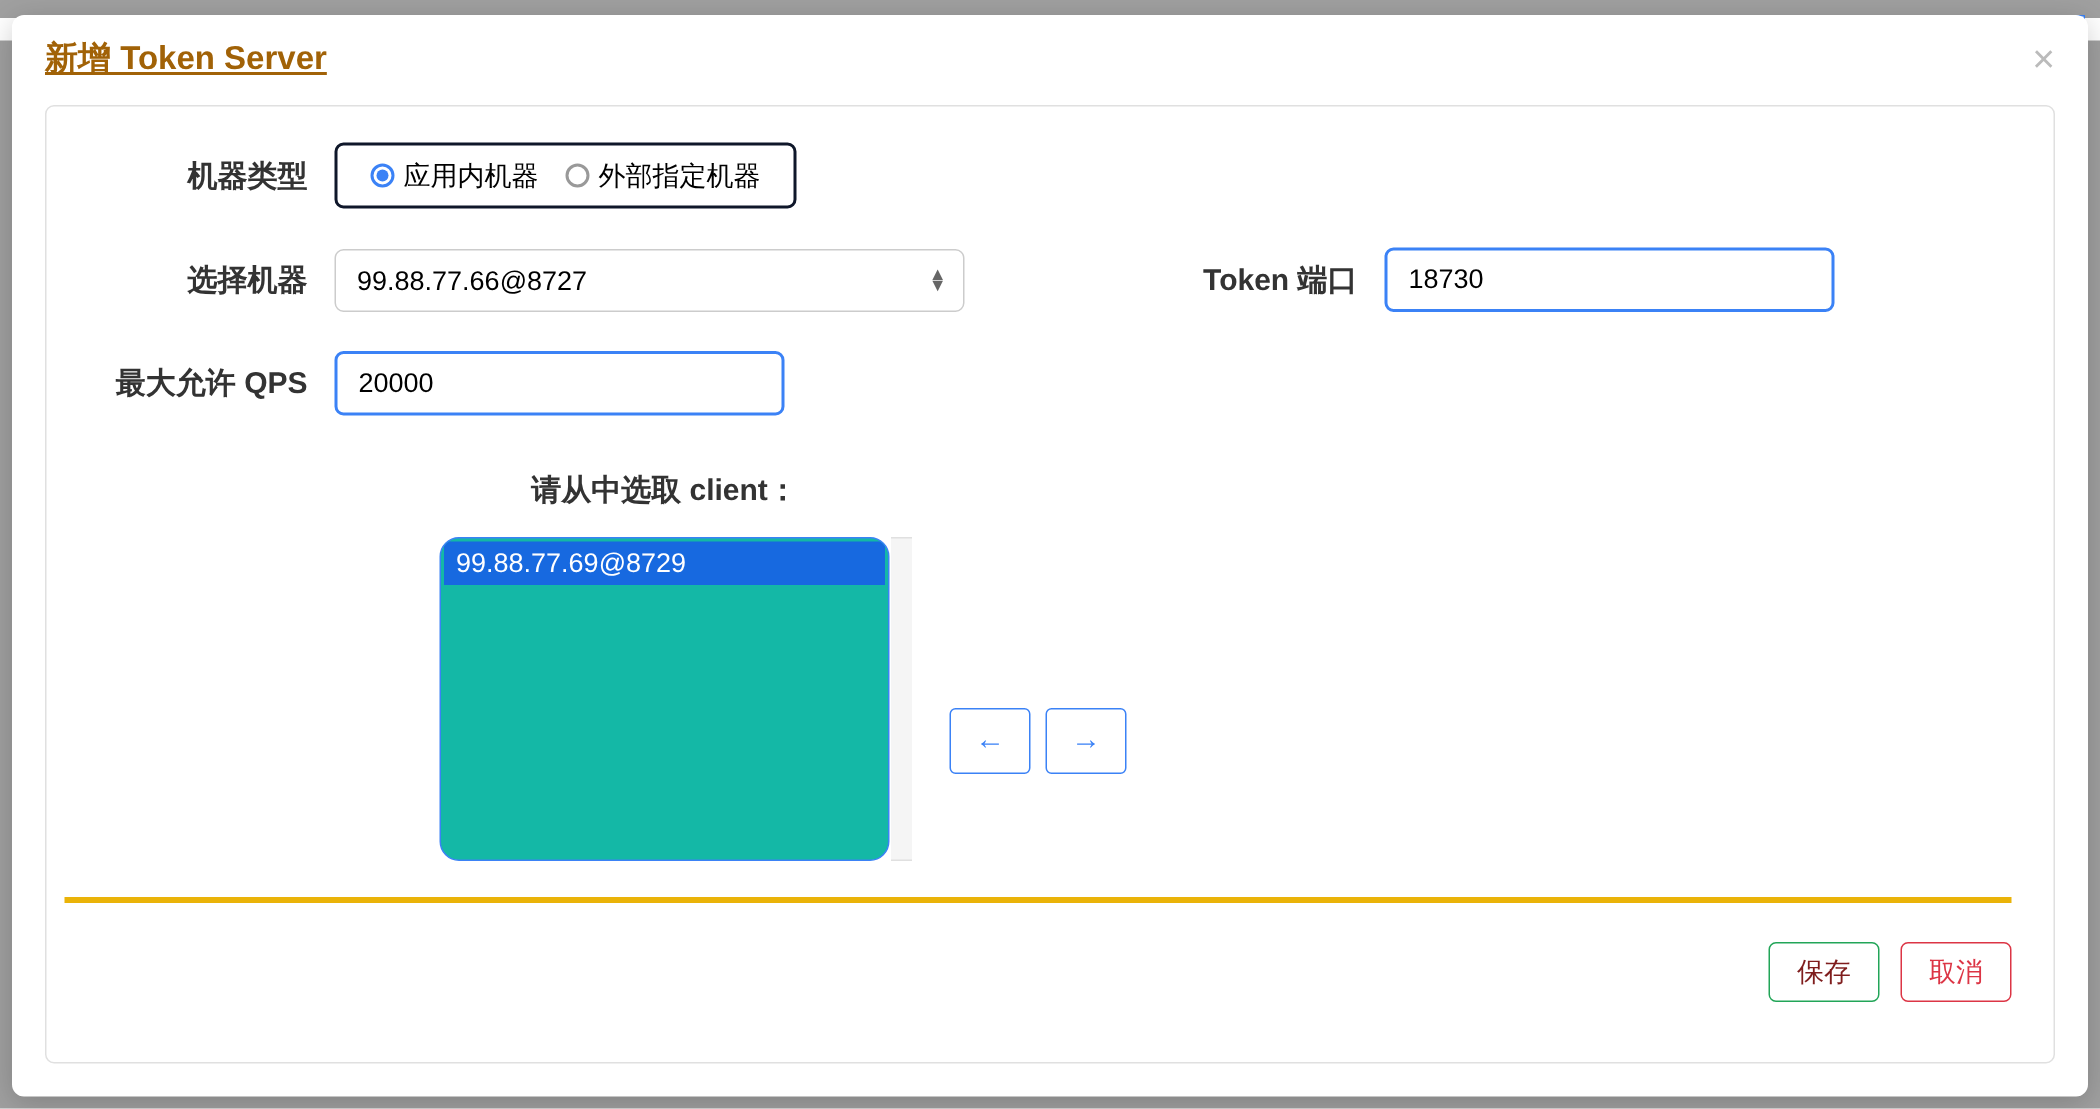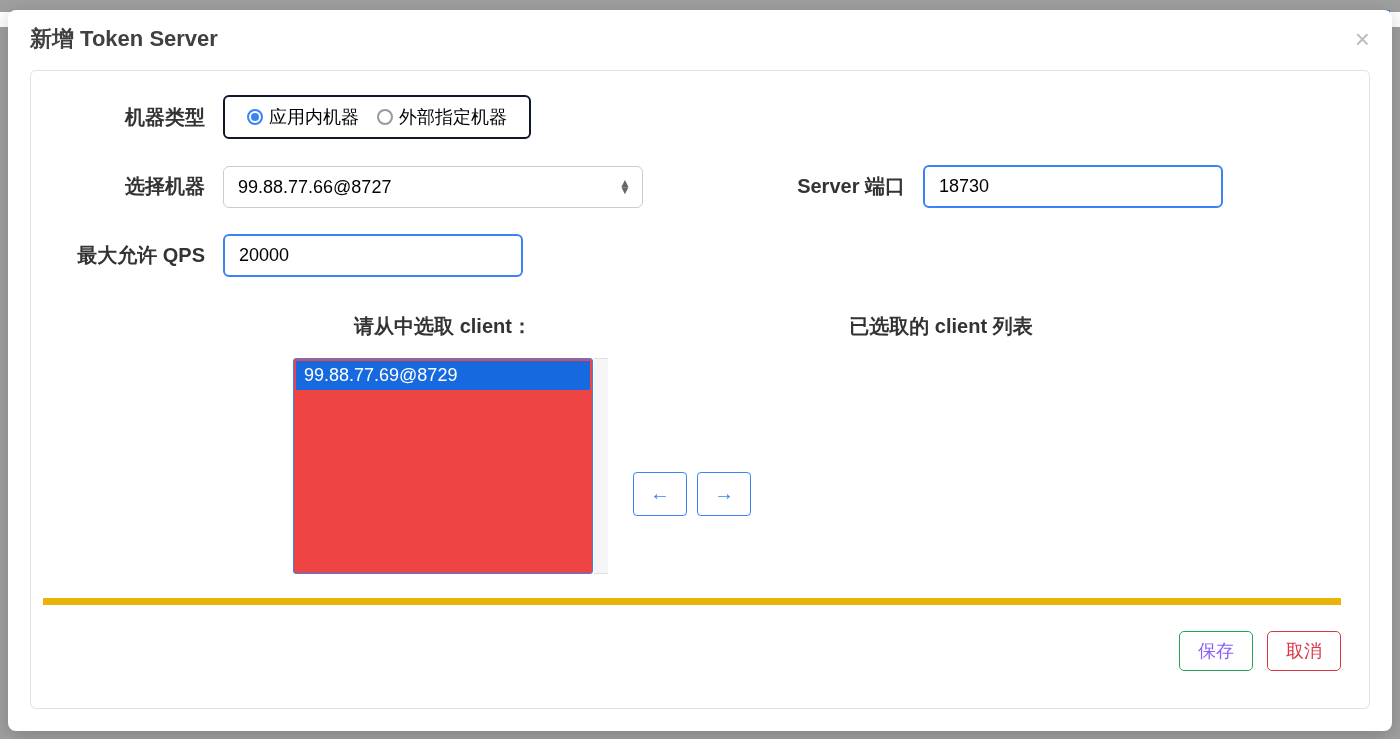--- a/index.html
+++ b/index.html
@@ -57,21 +57,22 @@
     }
     .modal-header {
       padding: 14px 22px 16px 22px;
       display: flex;
       align-items: center;
       justify-content: space-between;
     }
     .modal-title {
       font-size: 22px;
       font-weight: 600;
-      color: #404040;
+      color: #a16207;
+      text-decoration: underline;
     }
     .close-btn {
       font-size: 26px;
       color: #bbb;
       cursor: pointer;
       font-weight: 300;
       line-height: 1;
     }
     .modal-body {
       margin: 0 22px 22px 22px;
@@ -179,41 +180,41 @@
     }
     .input-qps {
       width: 300px;
     }
     .transfer-section {
       display: flex;
       justify-content: center;
       gap: 40px;
       margin-top: 10px;
       padding-bottom: 24px;
-      border-bottom: 7px solid #eab308;
+      border-bottom: 4px solid #eab308;
     }
     .transfer-panel {
       width: 300px;
       display: flex;
       flex-direction: column;
       align-items: center;
     }
     .transfer-title {
       font-size: 20px;
       font-weight: 600;
       color: #333;
       margin-bottom: 18px;
     }
     .listbox-wrapper {
       width: 300px;
       height: 216px;
       border: 1.5px solid #3b82f6;
-      border-radius: 3px;
+      border-radius: 13px;
       overflow: hidden;
-      background: #ef4444;
+      background: #14b8a6;
       padding: 1px;
     }
     .listbox-wrapper.right {
       border-color: #ccc;
     }
     .listbox {
       width: 100%;
       height: 100%;
       overflow-y: auto;
     }
@@ -262,21 +263,21 @@
     }
     .btn {
       padding: 7px 18px;
       font-size: 18px;
       border-radius: 5px;
       background: #fff;
       cursor: pointer;
     }
     .btn-save {
       border: 1.5px solid #22a558;
-      color: #8b5cf6;
+      color: #7f1d1d;
     }
     .btn-cancel {
       border: 1.5px solid #dc3545;
       color: #dc3545;
     }
     .listbox-container {
       position: relative;
       width: 300px;
     }
     .right-scroll {
@@ -331,21 +332,21 @@
           <select class="form-select">
             <option>99.88.77.66@8727</option>
           </select>
           <div class="select-arrows">
               <span>▲</span>
               <span>▼</span>
             </div>
         </div>
       </div>
       <div class="form-group" style="margin-left: 70px;">
-        <div class="form-label-sm">Server 端口</div>
+        <div class="form-label-sm">Token 端口</div>
         <input class="form-input input-port" value="18730" style="">
       </div>
     </div>
 
     <div class="form-row">
       <div class="form-group">
         <div class="form-label">最大允许 QPS</div>
         <input class="form-input input-qps" value="20000" style="">
       </div>
     </div>
@@ -366,21 +367,20 @@
       <div class="transfer-buttons">
         <button class="transfer-btn">
           <span>←</span>
         </button>
         <button class="transfer-btn">
           <span>→</span>
         </button>
       </div>
 
       <div class="transfer-panel">
-        <div class="transfer-title">已选取的 client 列表</div>
       </div>
     </div>
 
     <div class="modal-footer">
       <button class="btn btn-save">保存</button>
       <button class="btn btn-cancel">取消</button>
     </div>
 
   </div>
 </div>

